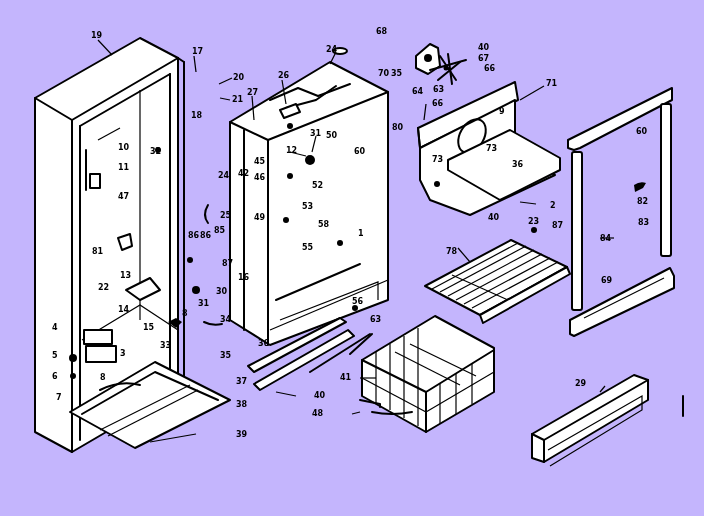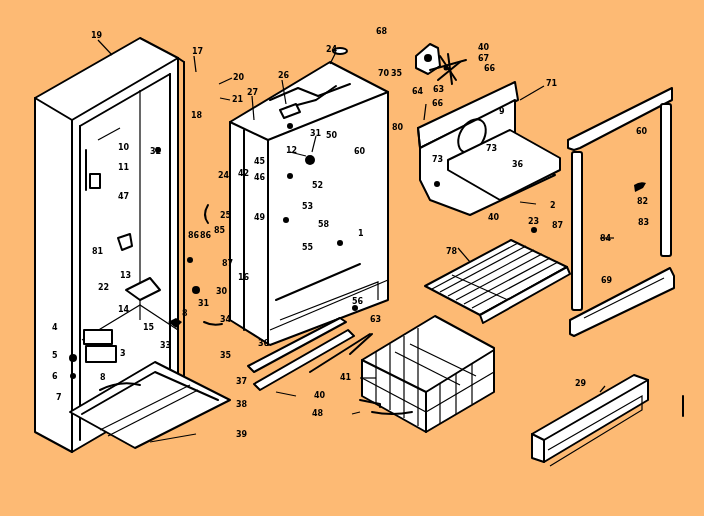--- a/index.html
+++ b/index.html
@@ -1,16 +1,16 @@
 <!DOCTYPE html>
 <html><head>
 <meta charset="utf-8">
 <style>
   html, body { margin: 0; padding: 0; background: #ffffff; }
-  #canvas { position: relative; width: 704px; height: 516px; overflow: hidden; background: #fdba74; }
+  #canvas { position: relative; width: 704px; height: 516px; overflow: hidden; background: #c4b5fd; }
   svg { position: absolute; left: 0; top: 0; }
   .ln { stroke: #000; stroke-width: 2; fill: none; stroke-linejoin: round; stroke-linecap: round; }
   .thin { stroke: #000; stroke-width: 1.2; fill: none; }
   .fillw { fill: #fff; }
   .fillb { fill: #000; }
   .lbl { font-family: "DejaVu Sans", sans-serif; font-size: 8px; font-weight: bold; fill: #000; }
 </style>
 </head>
 <body>
 

